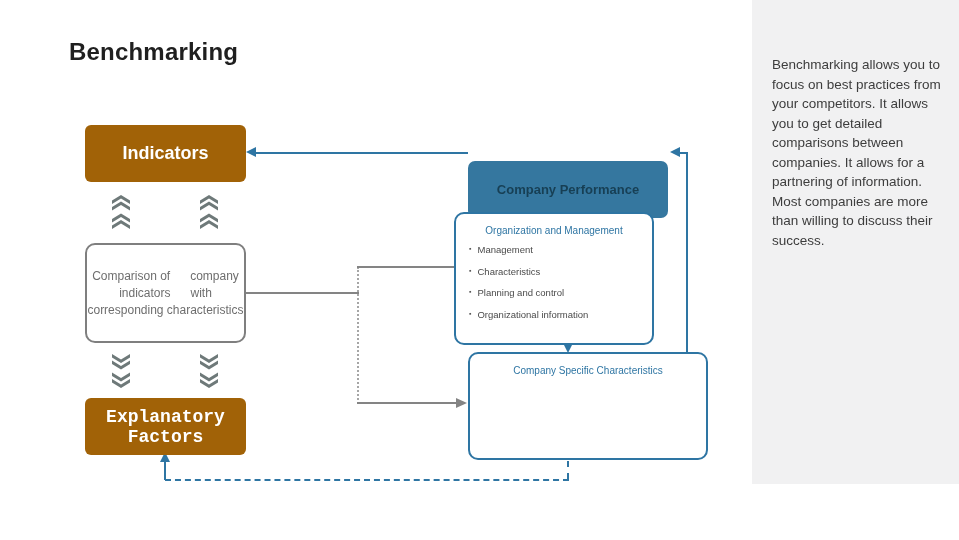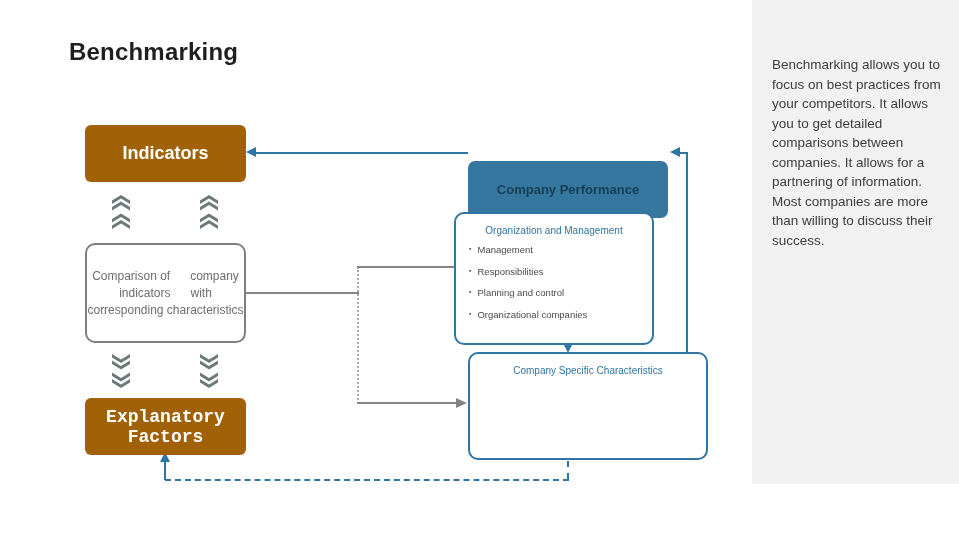--- a/index.html
+++ b/index.html
@@ -146,29 +146,29 @@
 
   <div class="box box-outline-blue" id="om-box">
     <div class="bullet-box-title">Organization and Management</div>
     <ul class="bullet-list">
       <li>
           <span class="blt">▪</span>
           <span>Management</span>
         </li>
       <li>
           <span class="blt">▪</span>
-          <span>Responsibilities</span>
+          <span>Characteristics</span>
         </li>
       <li>
           <span class="blt">▪</span>
           <span>Planning and control</span>
         </li>
       <li>
           <span class="blt">▪</span>
-          <span>Organizational companies</span>
+          <span>Organizational information</span>
         </li>
     </ul>
   </div>
 
   <div class="box box-outline-blue" id="cs-box">
     <div class="bullet-box-title">Company Specific Characteristics</div>
   </div>
 
   <div class="sidebar">
     <p>Benchmarking allows you to focus on best practices from your competitors. It allows you to get detailed comparisons between companies. It allows for a partnering of information. Most companies are more than willing to discuss their success.</p>

